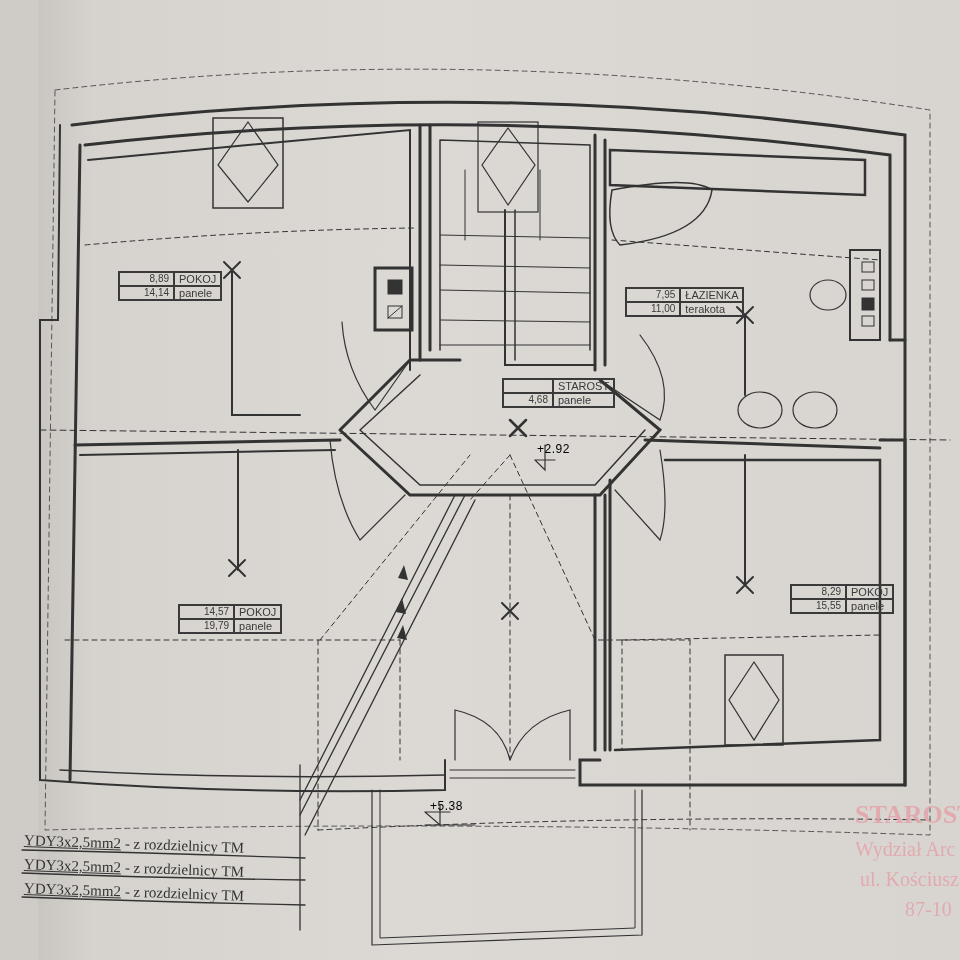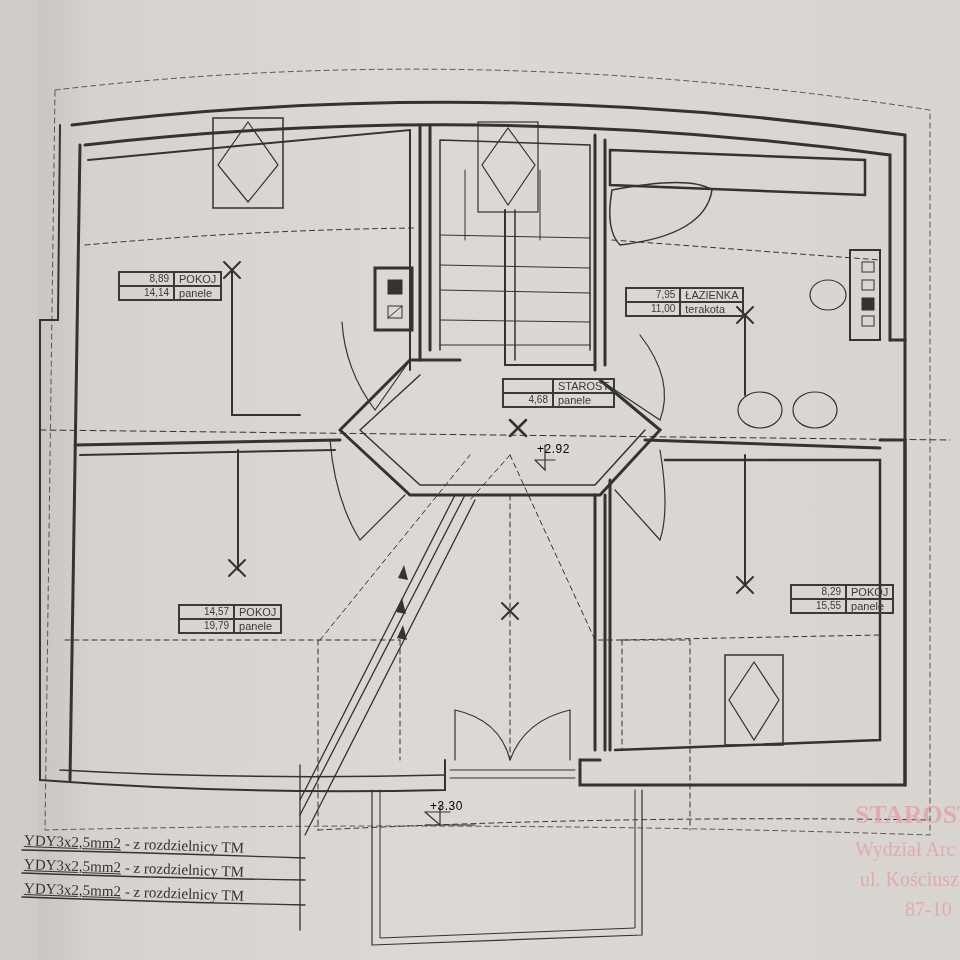--- a/index.html
+++ b/index.html
@@ -175,21 +175,21 @@
 </div>
 
 <div class="room-label" style="left:790px; top:584px;">
   <span class="num">8,29</span>
   <span>POKOJ</span>
   <span class="num">15,55</span>
   <span>panele</span>
 </div>
 
 <div class="level" style="left:537px; top:442px;">+<span>2.92</span></div>
-<div class="level" style="left:430px; top:799px;">+<span>3.30</span></div>
+<div class="level" style="left:430px; top:799px;">+<span>5.38</span></div>
 
 <div class="cable" style="top:832px;">
   <span class="spec">YDY3x2,5mm2</span><span> - z rozdzielnicy TM</span>
 </div>
 <div class="cable" style="top:856px;">
   <span class="spec">YDY3x2,5mm2</span><span> - z rozdzielnicy TM</span>
 </div>
 <div class="cable" style="top:880px;">
   <span class="spec">YDY3x2,5mm2</span><span> - z rozdzielnicy TM</span>
 </div>

